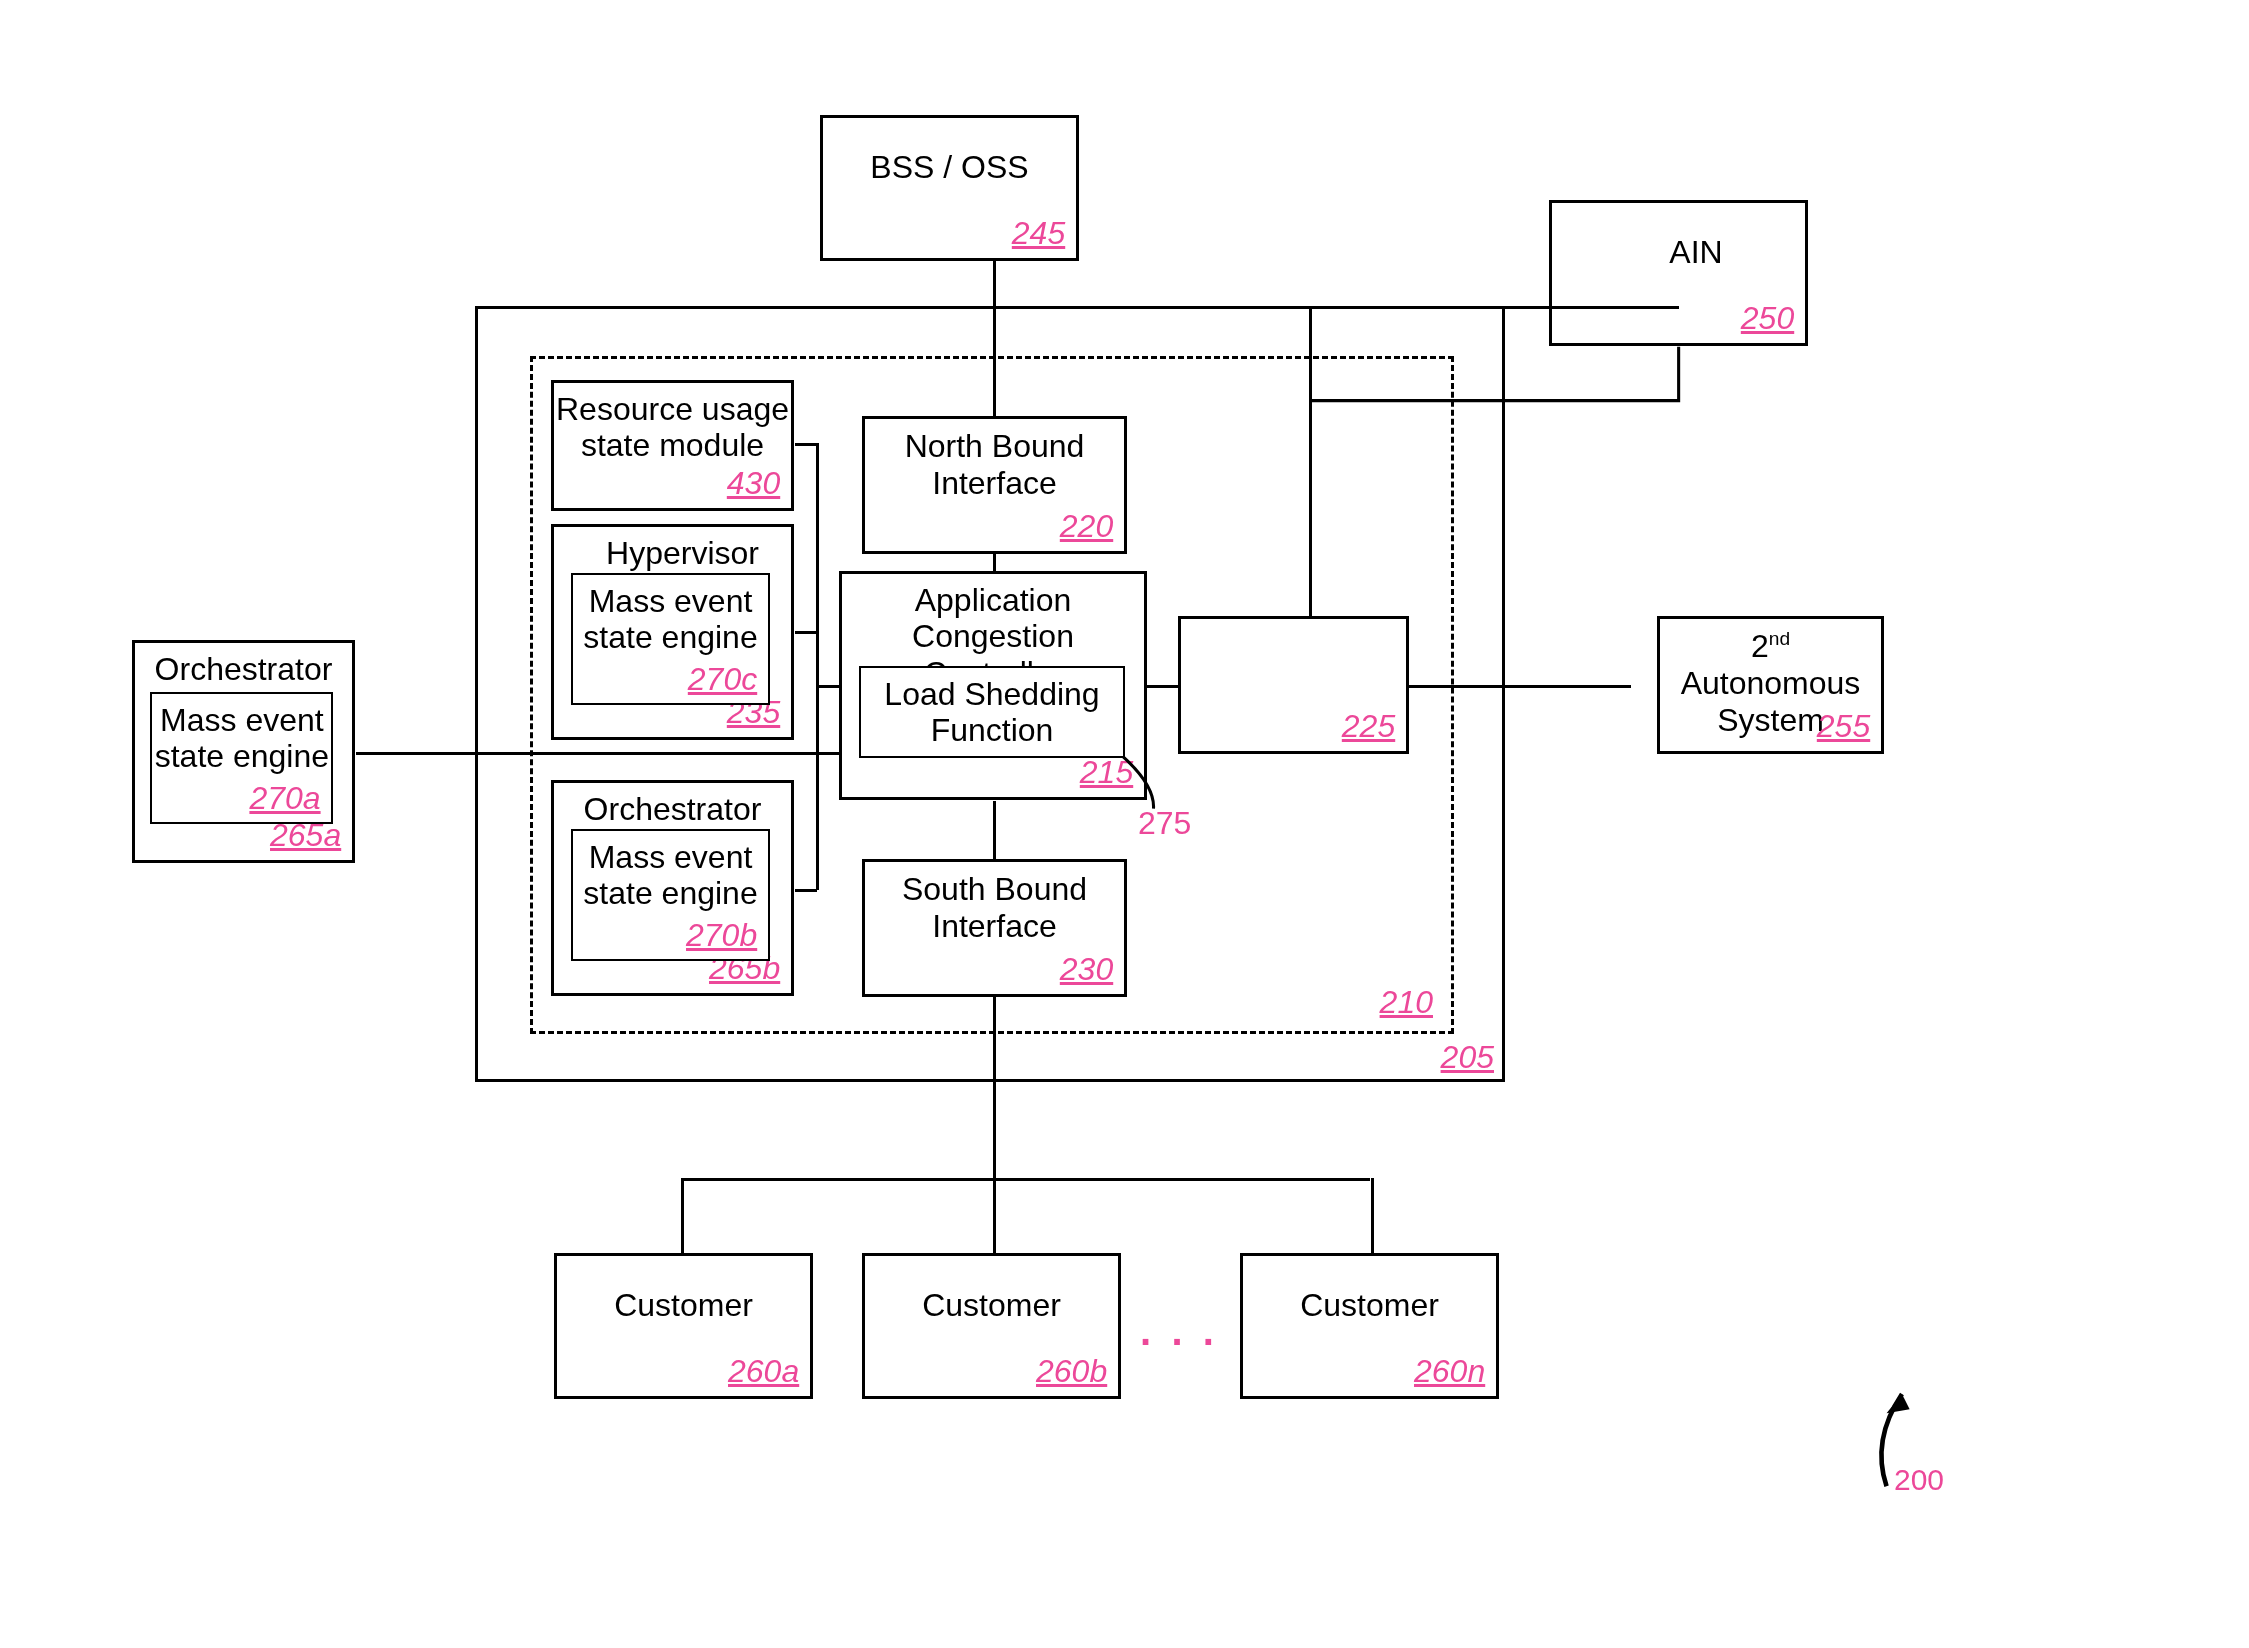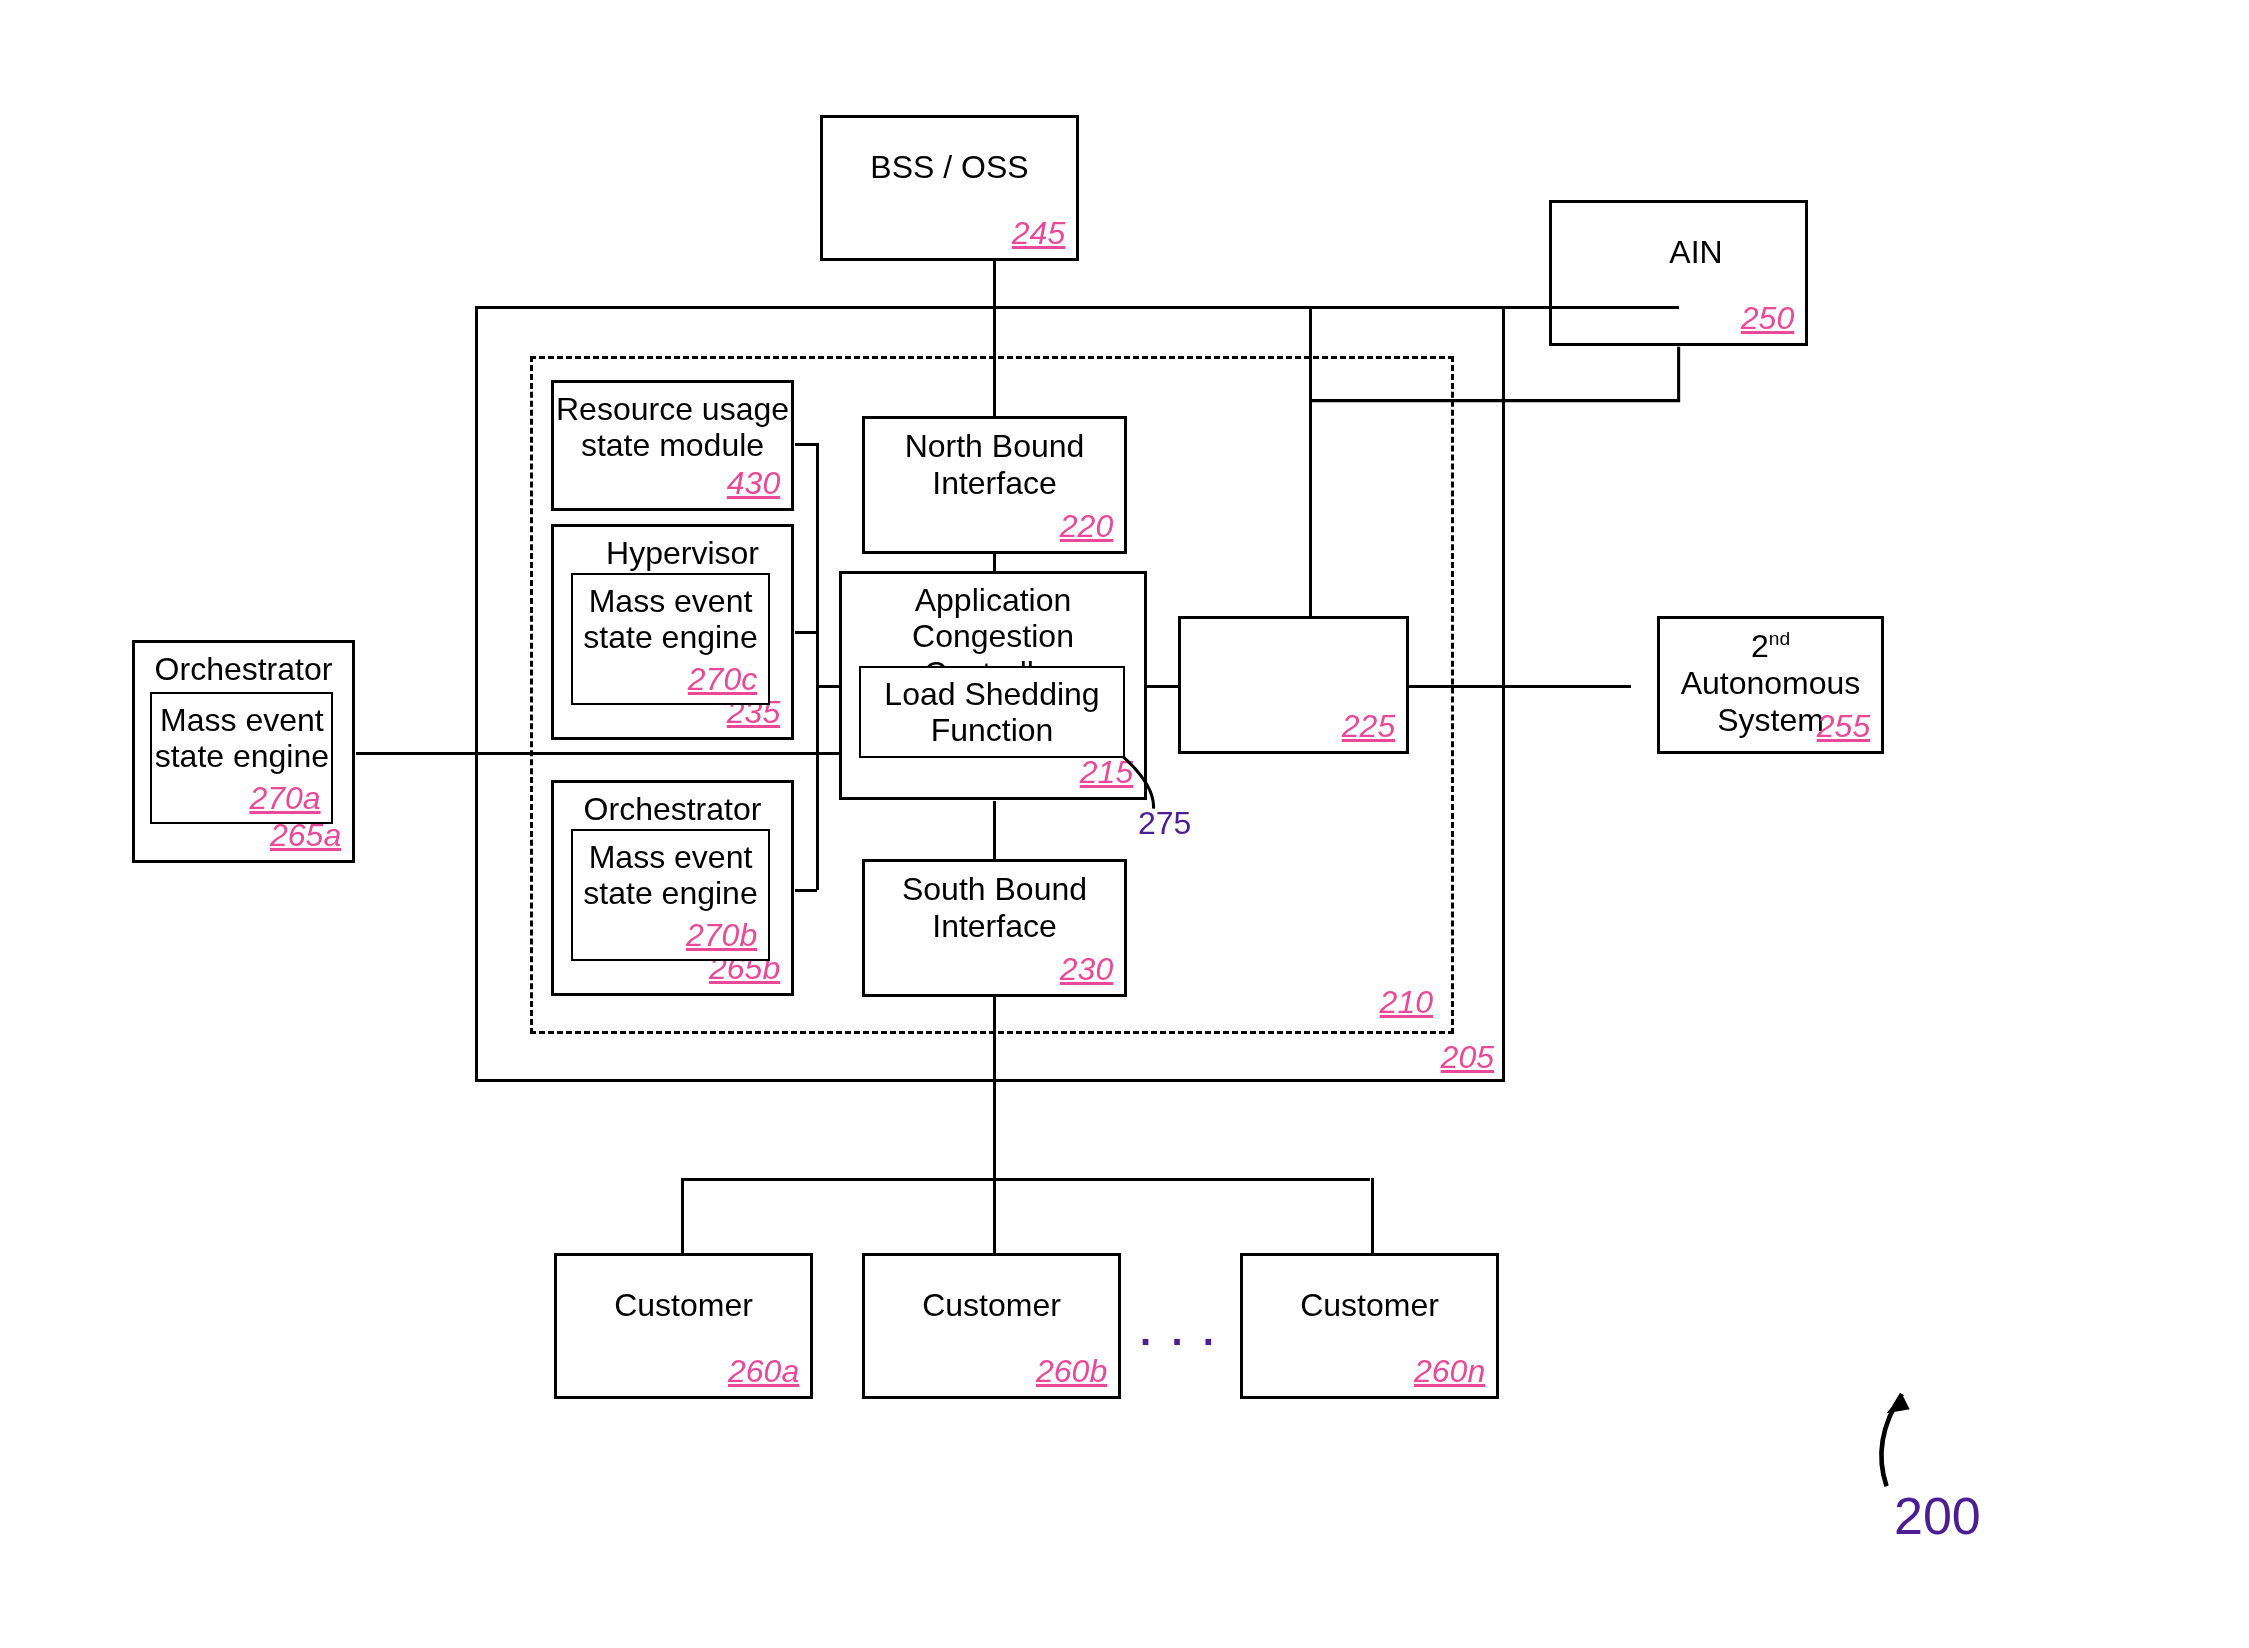--- a/index.html
+++ b/index.html
@@ -36,21 +36,21 @@
     position: absolute;
     font-size: 32px;
     font-style: italic;
     text-decoration: underline;
     color: #ec4899;
     text-align: right;
   }
   .ref-plain {
     position: absolute;
     font-size: 32px;
-    color: #4c1d95;
+    color: #ec4899;
   }
   .hline {
     position: absolute;
     height: 0;
     border-top: 3.1px solid #000;
   }
   .vline {
     position: absolute;
     width: 0;
     border-left: 3.1px solid #000;
@@ -200,16 +200,16 @@
   <svg class="overlay" viewBox="0 0 2922 2141">
 
     <path d="M 1458 982 Q 1500 1020 1498 1050" stroke="#000" stroke-width="4" fill="none"></path>
 
     <path d="M 2180 450 L 2180 520 L 1700 520" stroke="#000" stroke-width="4" fill="none"></path>
 
     <path d="M 2470 1810 Q 2430 1870 2450 1930" stroke="#000" stroke-width="6" fill="none"></path>
     <polygon points="2470,1810 2450,1835 2480,1830" fill="#000"></polygon>
   </svg>
 
-  <div class="ref-plain" style="left:1894px; top:1463px; font-size:52px;margin-top:23px;">200</div>
+  <div class="ref-plain" style="left:1894px; top:1463px; font-size:30px;">200</div>
 
 </div>
 
 
 </body></html>

